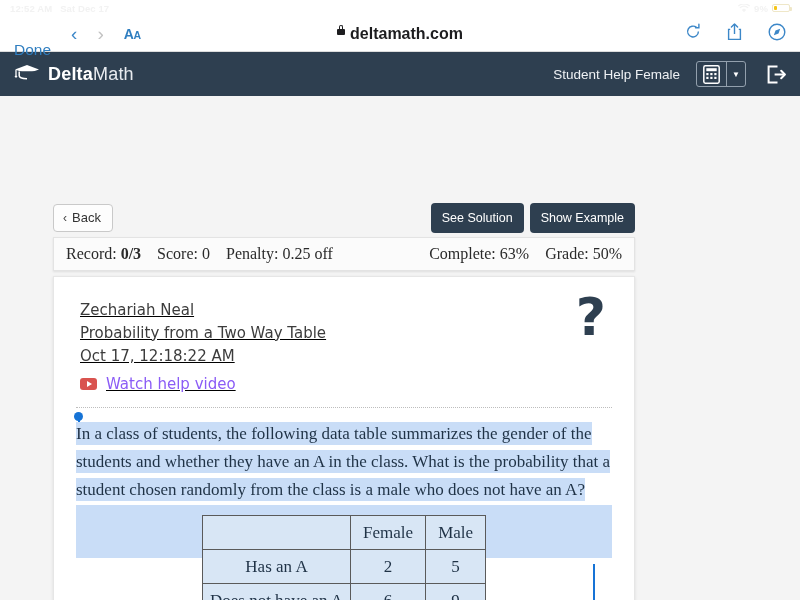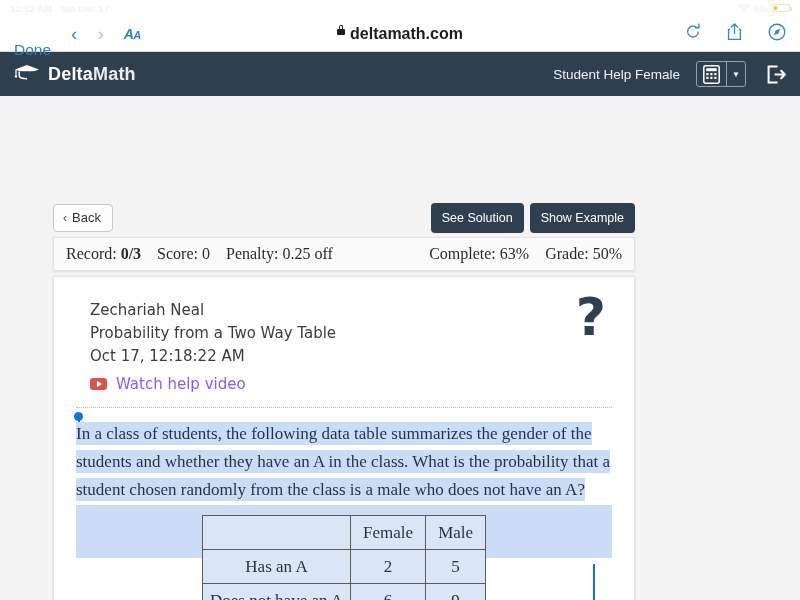--- a/index.html
+++ b/index.html
@@ -48,21 +48,21 @@
     display: flex; align-items: center;
     padding: 0 14px;
     border-bottom: 1px solid #dcdcdc;
     position: relative;
   }
   .sf-left { display: flex; align-items: center; gap: 20px; }
   .done-btn { color: #2f7ec0; font-size: 15.5px; margin-top: 33px; }
   .chev { font-size: 19px; line-height: 1; }
   .chev.active { color: #3c87c8; }
   .chev.disabled { color: #c2c2c2; }
-  .aa-btn { color: #2f7ec0; font-size: 14px; font-weight: 600; letter-spacing: -.3px; font-style: italic; }
+  .aa-btn { color: #2f7ec0; font-size: 14px; font-weight: 600; letter-spacing: -.3px; }
   .aa-btn .small { font-size: 10.5px; }
   .url-wrap {
     position: absolute; left: 0; right: 0; top: 0; bottom: 0;
     display: flex; align-items: center; justify-content: center;
     pointer-events: none;
   }
   .url-pill {
     display: flex; gap: 5px;
     font-size: 16px; color: #1d1d1f; font-weight: 600;
     pointer-events: auto;
@@ -77,21 +77,21 @@
   .dm-header {
     height: 44px; width: 100%;
     background: #2e3f50;
     display: flex; align-items: center;
     padding: 0 14px;
     color: #ffffff;
   }
   .logo { display: flex; align-items: center; gap: 8px; }
   .logo-text { font-size: 18px; letter-spacing: .2px; }
   .logo-text b { font-weight: 700; }
-  .logo-text span { font-weight: 700; color: #e8ebef; }
+  .logo-text span { font-weight: 400; color: #e8ebef; }
   .dm-right { margin-left: auto; display: flex; align-items: center; gap: 16px; }
   .help-link { font-size: 13.5px; color: #eef1f4; }
   .calc-btn {
     display: flex; align-items: center;
     border: 1px solid #93a0ad; border-radius: 3px;
     height: 26px; overflow: hidden;
   }
   .calc-main { padding: 0 6px; display: flex; align-items: center; }
   .calc-caret {
     border-left: 1px solid #93a0ad;
@@ -145,22 +145,23 @@
   
   .card {
     position: absolute; left: 53px; top: 180px;
     width: 582px; height: 420px;
     background: #ffffff;
     border: 1px solid #e6e6e6;
     box-shadow: 0 1px 3px rgba(0,0,0,.10);
     overflow: hidden;
   }
   .card-head {
-    padding: 22px 26px 0 36px;
+    padding: 22px 26px 0 26px;
     position: relative;
+    text-decoration: underline;
   }
   .stu-lines {
     font-family: "DejaVu Sans", sans-serif;
     color: #3c3c3c;
     font-size: 15px;
     line-height: 1.52;
   }
   .stu-lines .ln { white-space: nowrap; }
   .vid-row { display: flex; align-items: center; gap: 9px; margin-top: 8px; }
   .yt-ic {

